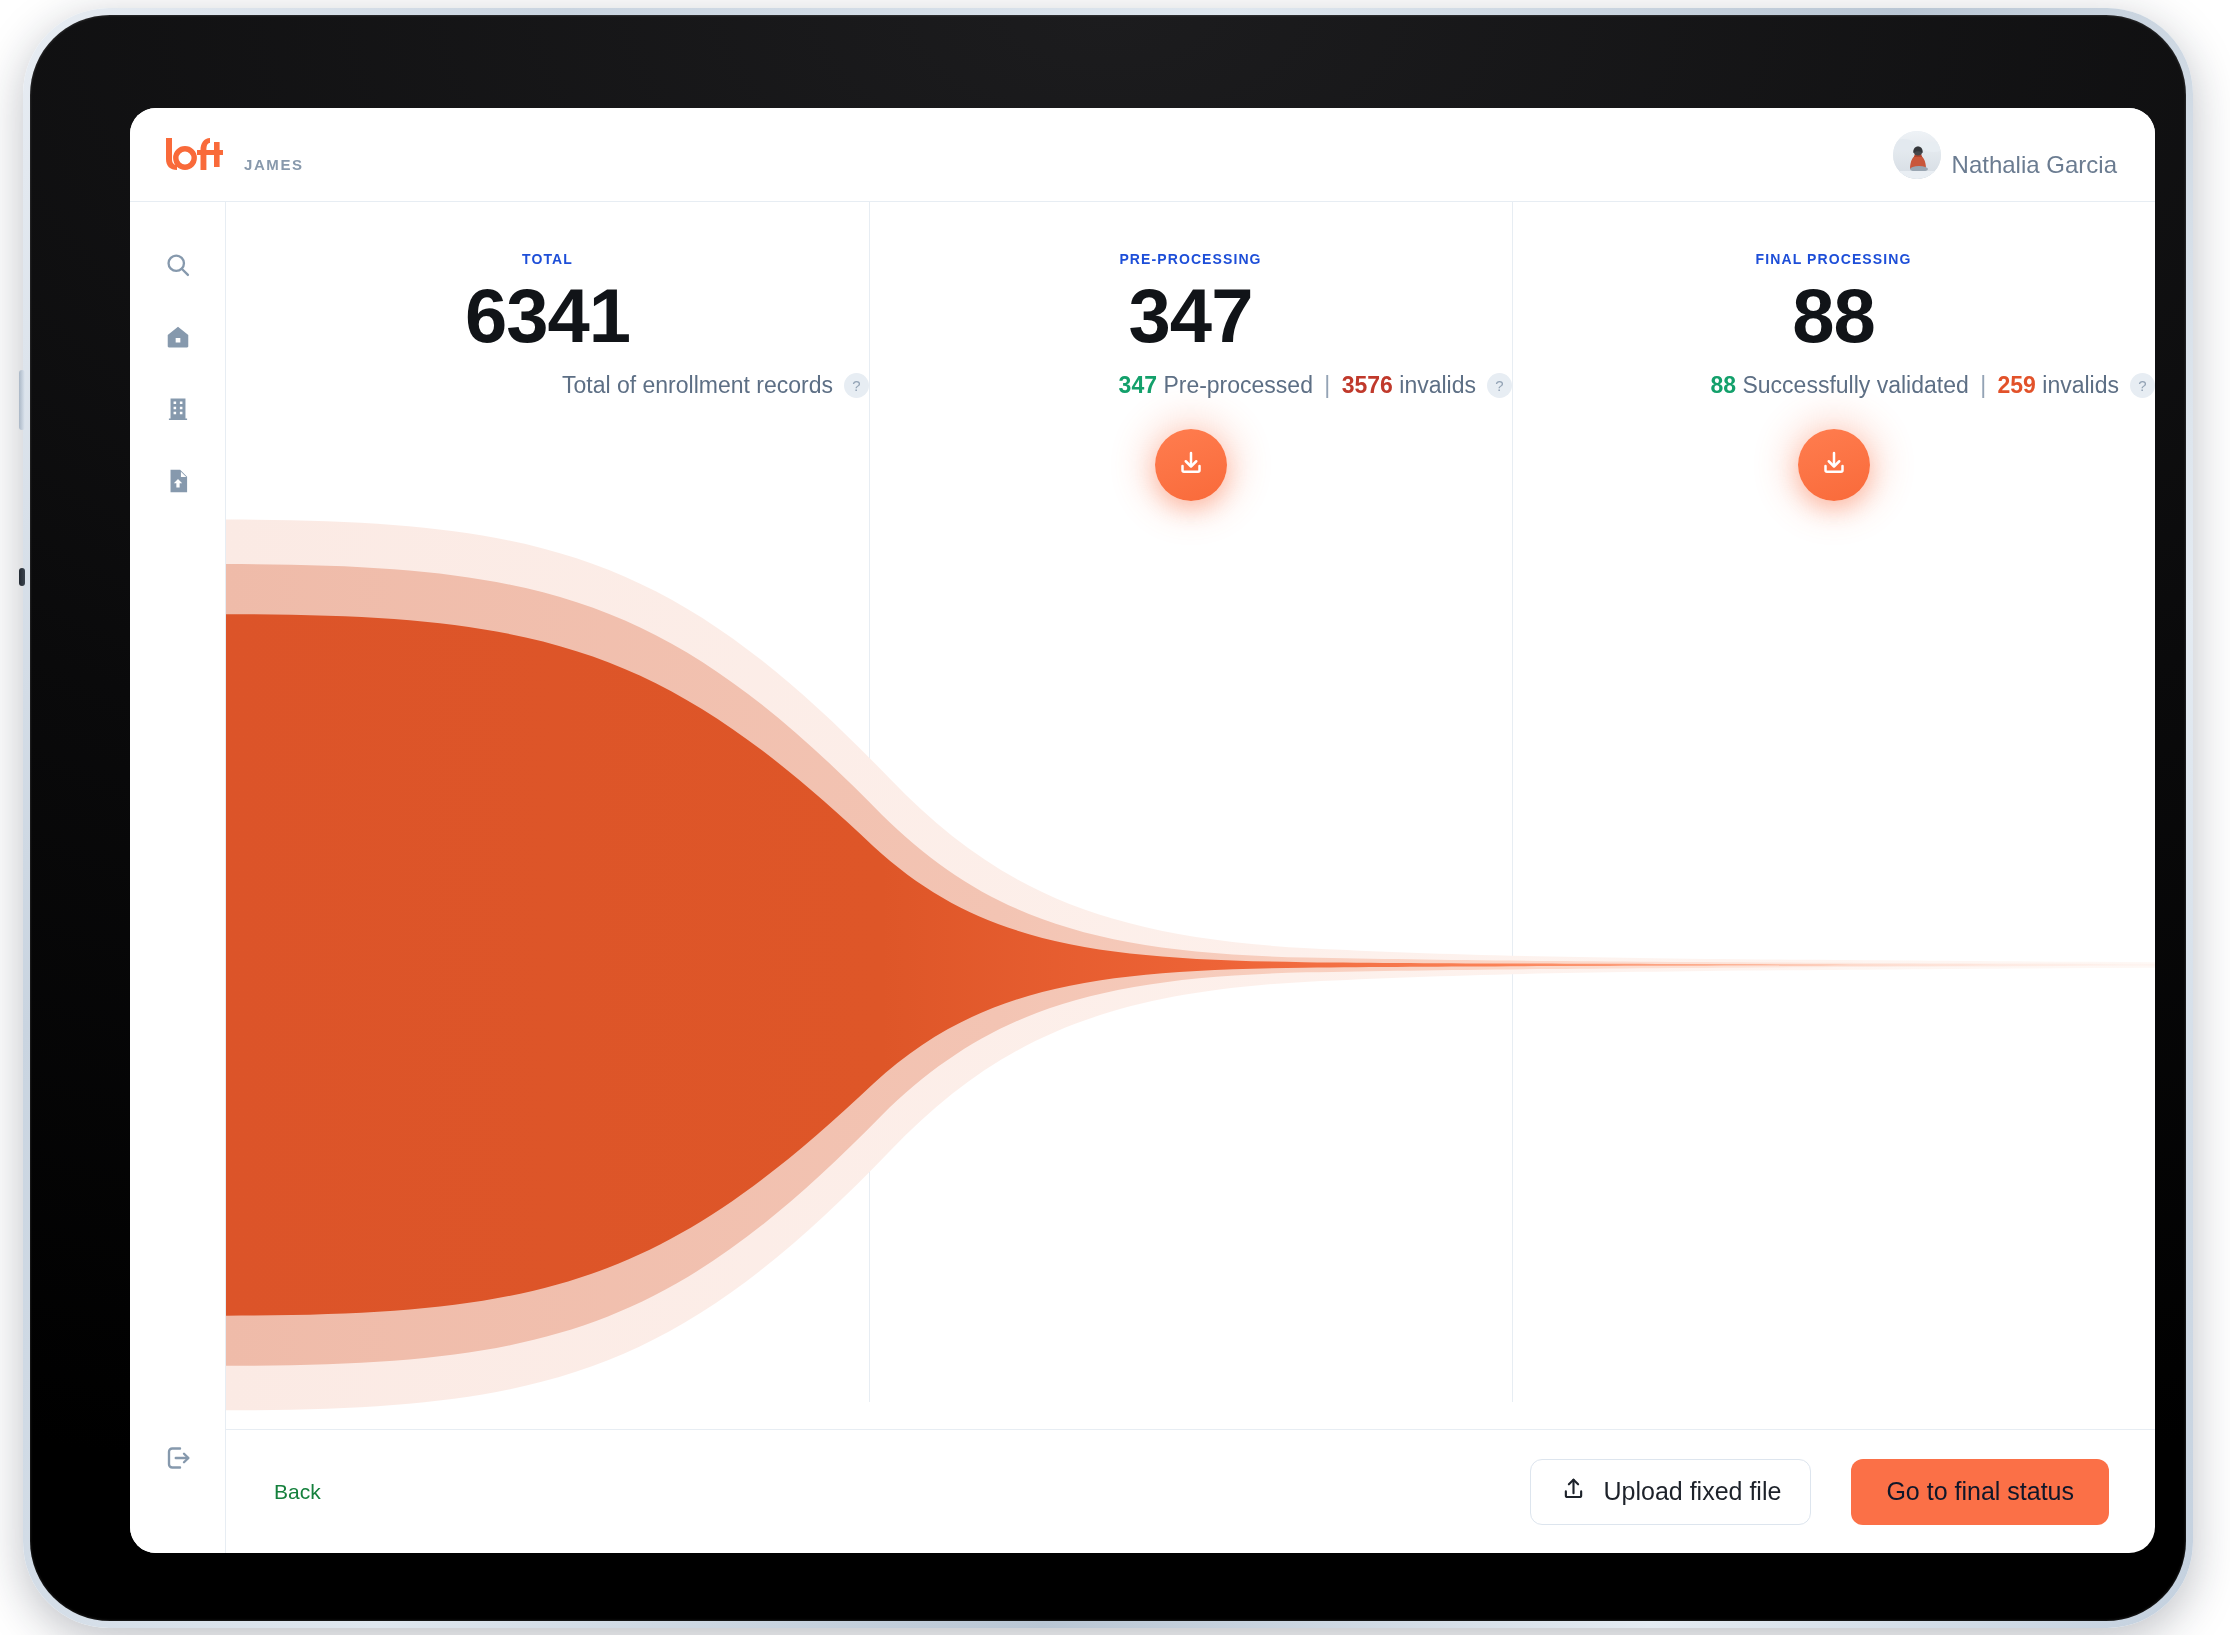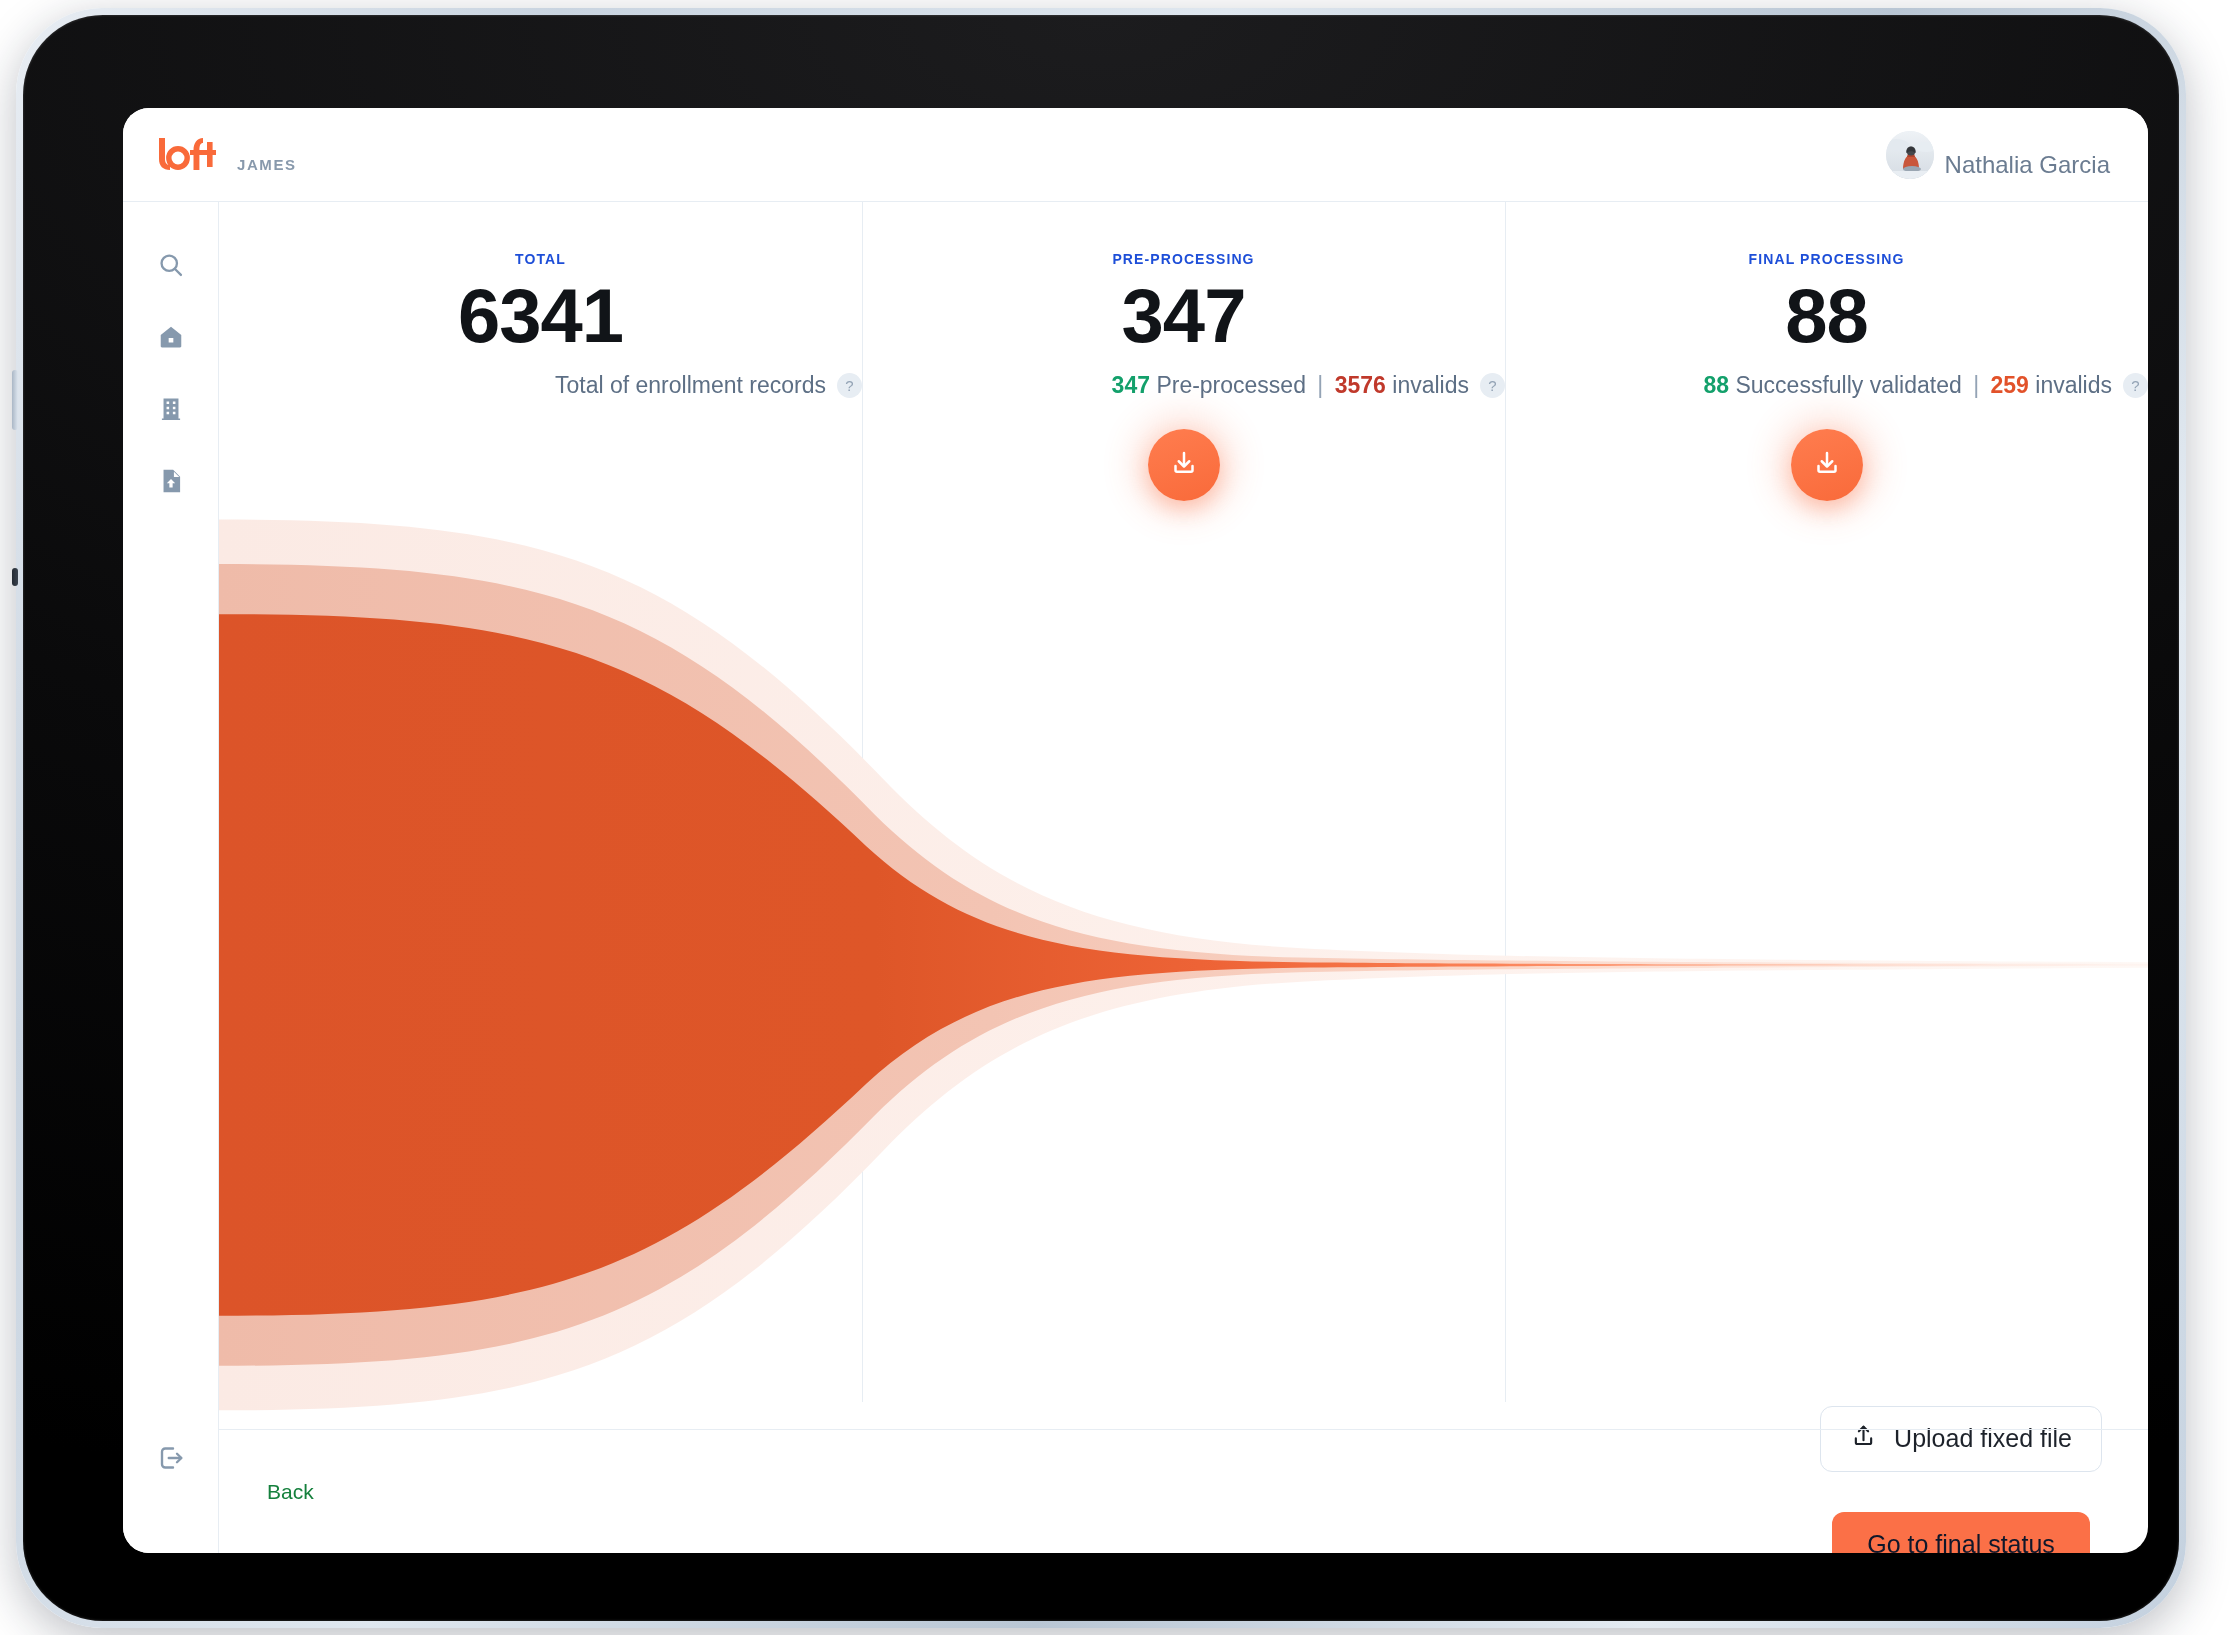--- a/index.html
+++ b/index.html
@@ -6,21 +6,21 @@
   html, body {
     width: 2230px; height: 1635px;
     background: #ffffff;
     font-family: "Liberation Sans", sans-serif;
     overflow: hidden;
   }
 
   
   .device-frame {
     position: absolute;
-    left: 16px; top: 8px;
+    left: 23px; top: 8px;
     width: 2170px; height: 1620px;
     border-radius: 86px;
     background: linear-gradient(118deg,#e8edf3 0%,#c9d4e0 18%,#dfe7ef 40%,#b9c6d4 62%,#e4ebf2 82%,#c3d0de 100%);
     padding: 7px;
     box-shadow: 0 12px 46px rgba(20,30,45,.28);
   }
   .device-bezel {
     width: 100%; height: 100%;
     border-radius: 80px;
     background:
@@ -142,21 +142,21 @@
 
   
   .footer {
     height: 123px; flex: 0 0 123px;
     display: flex; align-items: center;
     padding: 0 46px 0 48px;
   }
   .back-link {
     font-size: 21px; color: #15803d; cursor: pointer;
   }
-  .footer-actions { margin-left: auto; display: flex; align-items: center; gap: 40px; flex-direction: column; }
+  .footer-actions { margin-left: auto; display: flex; gap: 40px; }
   .btn-outline {
     height: 66px; padding: 0 29px;
     border: 1px solid #dde5ee; border-radius: 12px;
     background: #fff; color: #1d222a; font-size: 25px;
     display: flex; align-items: center; gap: 17px; cursor: pointer;
   }
   .btn-primary {
     height: 66px; padding: 0 35px;
     border: none; border-radius: 12px;
     background: #fb7047; color: #0f172a; font-size: 25px;

